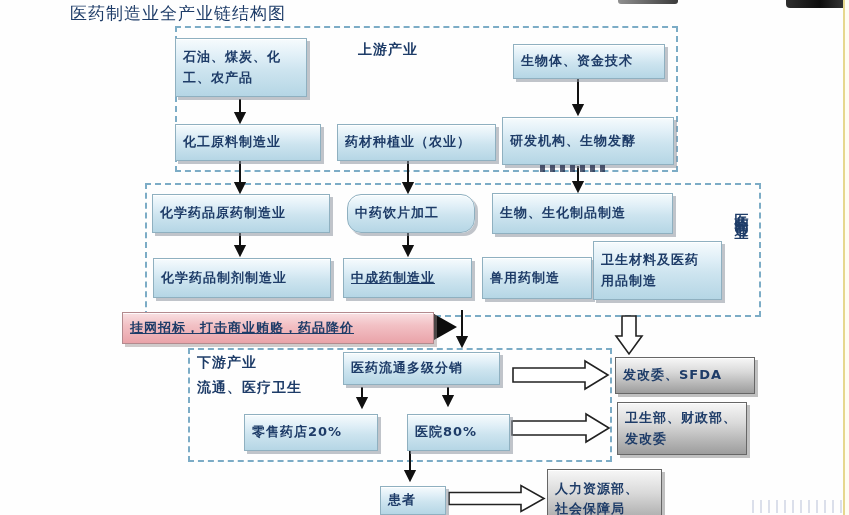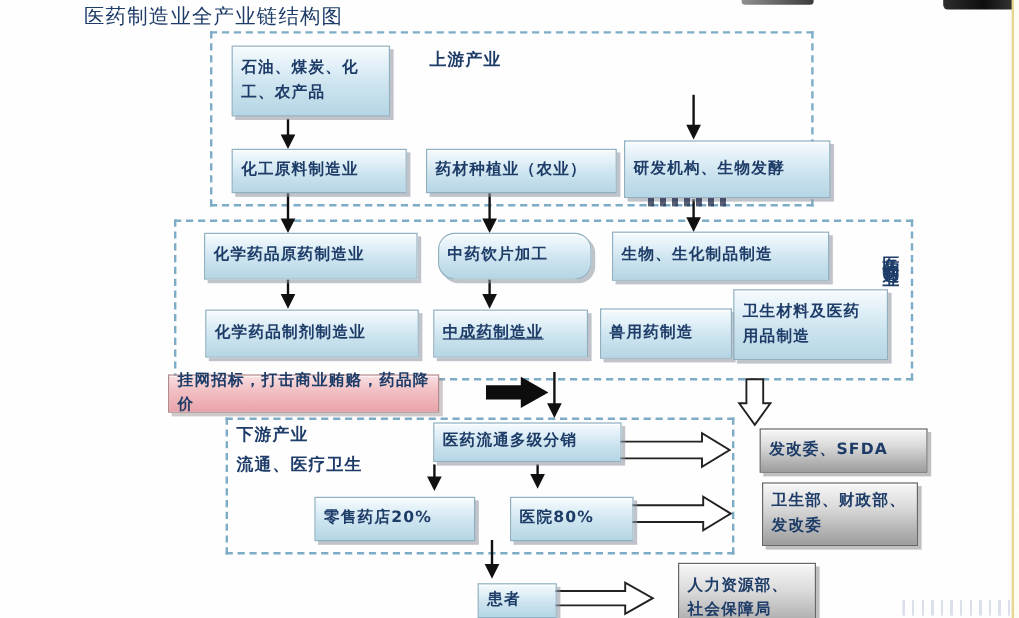--- a/index.html
+++ b/index.html
@@ -17,21 +17,21 @@
   .lbl{position:absolute;color:var(--navy,#1e3c68);font-weight:bold;font-size:14px;letter-spacing:1px;}
   .side-label{
     position:absolute;color:var(--navy,#1e3c68);font-weight:bold;font-size:14px;
     writing-mode:vertical-rl;letter-spacing:3px;line-height:1;
   }
   .bbox,.gbox,.pinkbox{
     position:absolute;box-sizing:border-box;
     display:flex;align-items:center;
     padding:2px 7px;
     color:var(--navy,#1e3c68);font-weight:bold;font-size:13px;
-    line-height:1.55;letter-spacing:1px;white-space:pre-line;margin-left:18px;
+    line-height:1.55;letter-spacing:1px;white-space:pre-line;
   }
   .bbox{
     border:1px solid #8fb0c0;
     background:linear-gradient(180deg,#f6fbfd 0%,#e0eff7 30%,#cde4ef 55%,#b5d6e5 100%);
     box-shadow:3px 3px 0 rgba(140,148,158,.55), inset 0 1px 0 rgba(255,255,255,.95);
   }
   .gbox{
     border:1px solid #666;
     background:linear-gradient(180deg,#f7f7f7 0%,#d9d9d9 40%,#b5b5b5 75%,#9d9d9d 100%);
     box-shadow:3px 3px 0 rgba(130,130,130,.5), inset 0 1px 0 rgba(255,255,255,.9);
@@ -126,20 +126,22 @@
       <polygon points="622,316 636,316 636,336 642,336 629,354 616,336 622,336"></polygon>
       <polygon points="513,368 585,368 585,361 608,375 585,389 585,382 513,382"></polygon>
       <polygon points="512,421 586,421 586,414 609,428 586,442 586,435 512,435"></polygon>
       <polygon points="449,492.5 521,492.5 521,485.5 544,498.5 521,511.5 521,504.5 449,504.5"></polygon>
     </g>
   </svg>
 
   <div class="bbox" style="left:175px;top:38px;width:132px;height:59px;">
     <span>石油、煤炭、化
 工、农产品</span></div>
+  <div class="bbox" style="left:513px;top:44px;width:152px;height:35px;">
+    <span>生物体、资金技术</span></div>
   <div class="bbox" style="left:175px;top:124px;width:146px;height:37px;">
     <span>化工原料制造业</span></div>
   <div class="bbox" style="left:337px;top:124px;width:159px;height:37px;">
     <span>药材种植业（农业）</span></div>
   <div class="bbox" style="left:502px;top:117px;width:172px;height:48px;text-align:right;">
     <span>研发机构、生物发酵</span></div>
   <div class="obscured"></div>
 
   <div class="bbox" style="left:152px;top:194px;width:178px;height:39px;">
     <span>化学药品原药制造业</span></div>
@@ -150,21 +152,21 @@
   <div class="bbox" style="left:153px;top:258px;width:178px;height:40px;">
     <span>化学药品制剂制造业</span></div>
   <div class="bbox" style="left:343px;top:258px;width:129px;height:40px;text-decoration:underline;">
     <span>中成药制造业</span></div>
   <div class="bbox" style="left:482px;top:257px;width:110px;height:42px;">
     <span>兽用药制造</span></div>
   <div class="bbox" style="left:593px;top:241px;width:129px;height:59px;">
     <span>卫生材料及医药
 用品制造</span></div>
 
-  <div class="pinkbox" style="left:122px;top:312px;width:226px;height:32px;">
+  <div class="pinkbox" style="left:122px;top:312px;width:312px;height:32px;text-decoration:underline;">
     <span>挂网招标，打击商业贿赂，药品降价</span></div>
 
   <div class="bbox" style="left:343px;top:352px;width:157px;height:33px;">
     <span>医药流通多级分销</span></div>
   <div class="bbox" style="left:244px;top:414px;width:134px;height:37px;">
     <span>零售药店20%</span></div>
   <div class="bbox" style="left:407px;top:414px;width:103px;height:37px;">
     <span>医院80%</span></div>
   <div class="bbox" style="left:380px;top:486px;width:66px;height:29px;">
     <span>患者</span></div>

